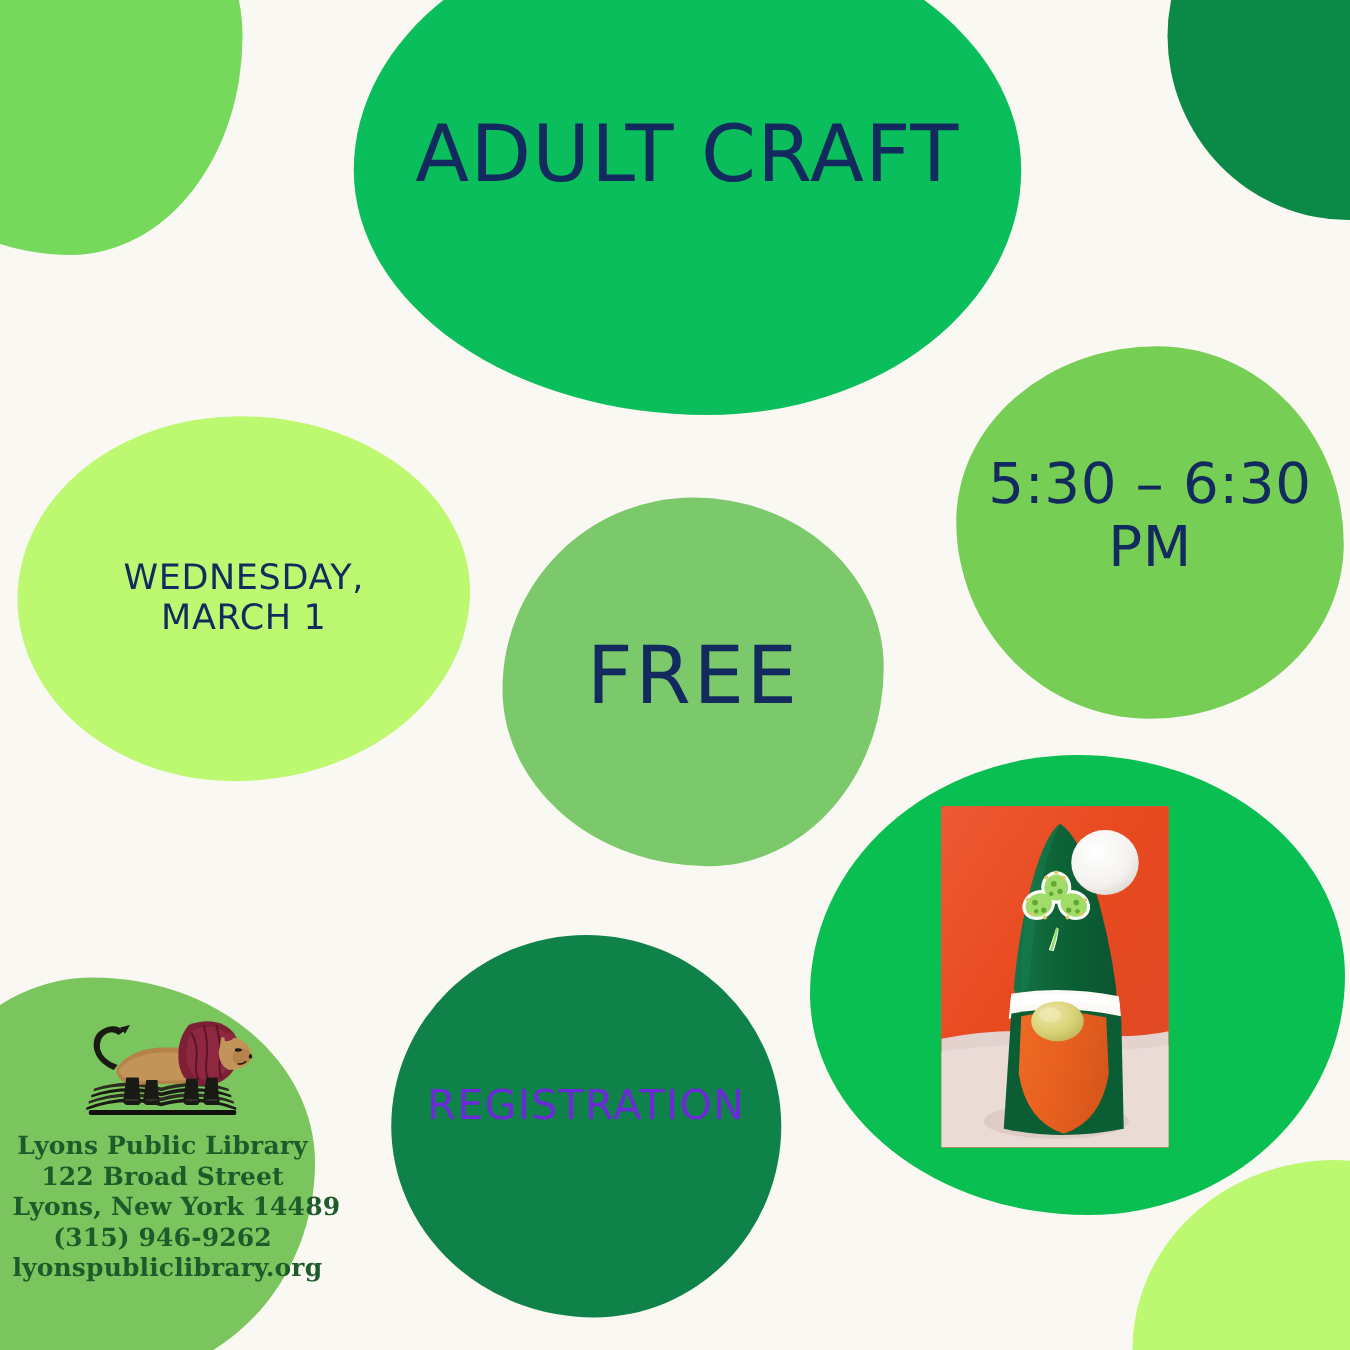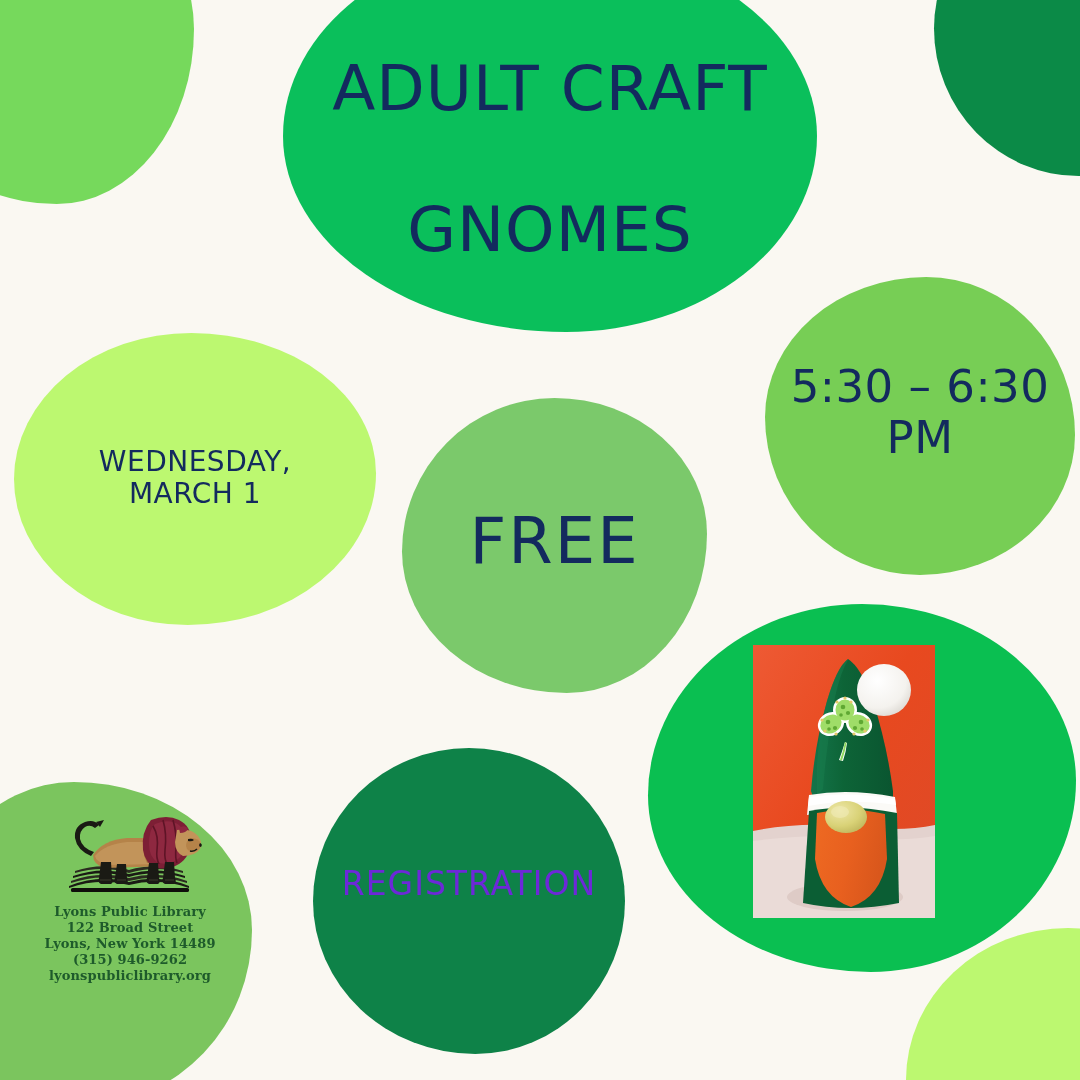--- a/index.html
+++ b/index.html
@@ -201,41 +201,40 @@
   #logo-mark {
     width: 150px;
     height: 98px;
     margin: 0 auto 6px auto;
     display: block;
   }
   #logo-address {
     color: #1E5B2B;
     font-family: "DejaVu Serif", serif;
     font-weight: bold;
-    font-size: 13px;
+    font-size: 20px;
     line-height: 1.23;
     letter-spacing: 0.1px;
   }
   #logo-address .line { display: block; white-space: nowrap; }
 </style>
 </head>
 <body>
 
 <div id="poster">
 
   <div class="blob" id="blob-corner-tl"></div>
   <div class="blob" id="blob-corner-tr"></div>
   <div class="blob" id="blob-corner-br"></div>
 
   <div class="blob" id="blob-title"></div>
   <div class="blob-text" id="title-text">
     <div>
       <span>ADULT CRAFT</span><br>
       <br>
-      <span>GNOMES</span>
     </div>
   </div>
 
   <div class="blob" id="blob-date"></div>
   <div class="blob-text" id="date-text">
     <div>
       <span>WEDNESDAY,</span><br>
       <span>MARCH 1</span>
     </div>
   </div>

